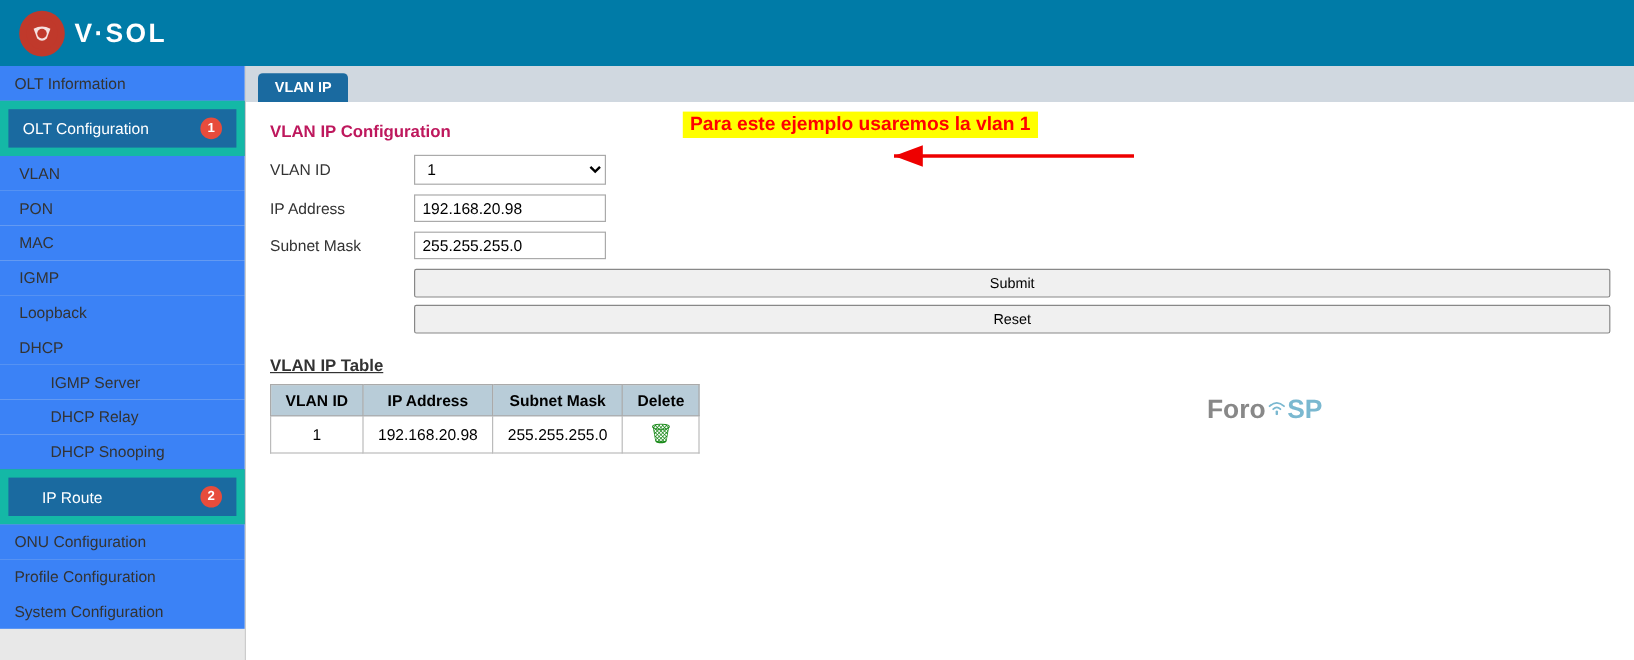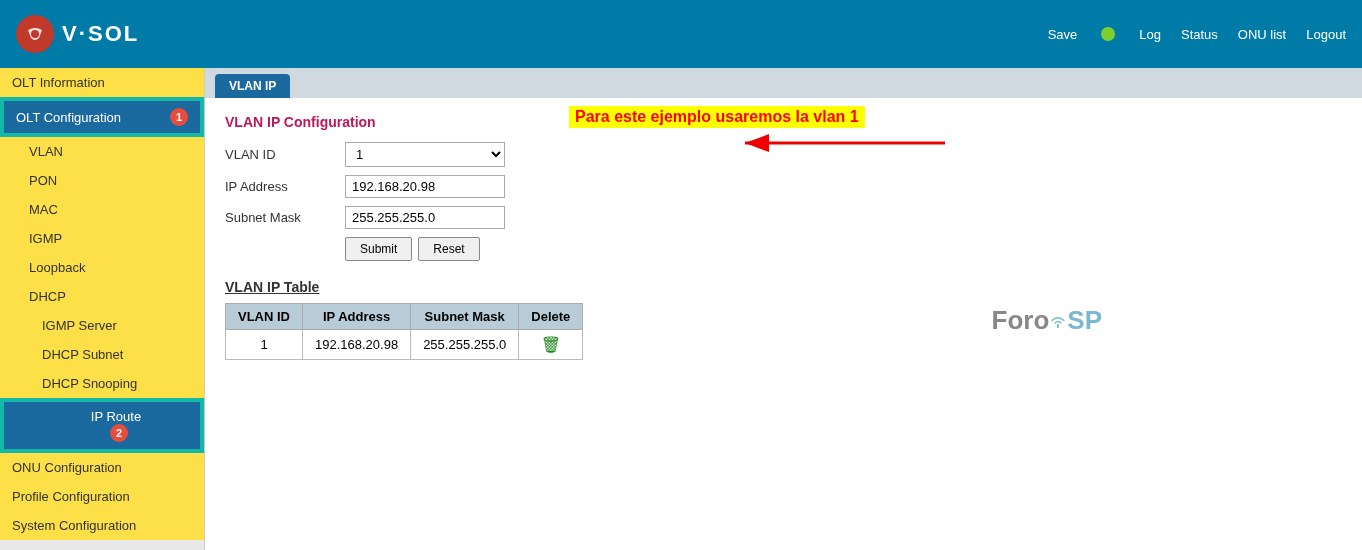--- a/index.html
+++ b/index.html
@@ -1,21 +1,21 @@
 <!DOCTYPE html>
 <html><head>
   <meta charset="utf-8">
   <style>
     * { box-sizing: border-box; margin: 0; padding: 0; }
     body { font-family: Arial, sans-serif; font-size: 13px; background: #f0f0f0; }
 
     
     .header {
       background: #007ba7;
-      height: 68px;
+      height: 55px;
       display: flex;
       align-items: center;
       justify-content: space-between;
       padding: 16px 16px;
     }
     .logo-area {
       display: flex;
       align-items: center;
       gap: 8px;
     }
@@ -66,33 +66,33 @@
       background: #e8e8e8;
       border-right: 1px solid #ccc;
       overflow-y: auto;
       flex-shrink: 0;
     }
     .sidebar-item {
       padding: 7px 12px;
       cursor: pointer;
       font-size: 13px;
       color: #333;
-      background: #fde047;
+      background: #3b82f6;
     }
     .sidebar-item.active {
       background: #1a6aa0;
       color: white;
     }
     .sidebar-item.highlighted {
-      border: 4px solid #14b8a6;
+      border: 7px solid #14b8a6;
       background: #1a6aa0;
       color: white;
     }
     .sidebar-item.sub {
-      padding-left: 29px;
+      padding-left: 16px;
     }
     .sidebar-badge {
       display: inline-flex;
       align-items: center;
       justify-content: center;
       background: #e74c3c;
       color: white;
       border-radius: 50%;
       width: 18px; height: 18px;
       font-size: 11px;
@@ -178,20 +178,21 @@
       font-size: 13px;
       background: white;
       appearance: auto;
     }
 
     .btn-row {
       margin-top: 6px;
       margin-left: 120px;
       display: flex;
       gap: 6px;
+      flex-direction: column;
     }
     .btn {
       padding: 4px 14px;
       font-size: 12px;
       border: 1px solid #888;
       cursor: pointer;
       background: #f0f0f0;
       border-radius: 2px;
     }
 
@@ -226,21 +227,21 @@
       font-size: 16px;
       cursor: pointer;
     }
 
     
     .watermark {
       position: absolute;
       bottom: 40px;
       right: 260px;
       color: #b0b8c0;
-      font-size: 26px;
+      font-size: 22px;
       font-weight: bold;
       pointer-events: none;
       display: flex;
       align-items: flex-end;
       gap: 0;
     }
     .watermark-foro { color: #888; }
     .watermark-isp { color: #7ab8d0; }
     .watermark-wifi {
       font-size: 18px;
@@ -255,30 +256,20 @@
   <div class="logo-area">
     <div class="logo-circle">
       <svg width="28" height="28" viewBox="0 0 28 28">
         <circle cx="14" cy="14" r="13" fill="#c0392b"></circle>
         <path d="M7 10 Q14 6 21 10 L18 18 Q14 22 10 18 Z" fill="white" opacity="0.85"></path>
         <circle cx="14" cy="14" r="4" fill="#c0392b"></circle>
       </svg>
     </div>
     <span class="logo-text">V·SOL</span>
   </div>
-  <div class="header-right">
-    <span class="header-save">Save</span>
-    <span class="status-dot"></span>
-    <nav class="header-nav">
-      <a>Log</a>
-      <a>Status</a>
-      <a>ONU list</a>
-      <a>Logout</a>
-    </nav>
-  </div>
 </div>
 
 <div class="layout">
 
   <div class="sidebar">
 
     <div class="sidebar-item">
       <span>OLT Information</span>
     </div>
 
@@ -301,27 +292,27 @@
     <div class="sidebar-item sub">
       <span>Loopback</span>
     </div>
     <div class="sidebar-item sub">
       <span>DHCP</span>
     </div>
     <div class="sidebar-item sub" style="padding-left:42px;">
       <span>IGMP Server</span>
     </div>
     <div class="sidebar-item sub" style="padding-left:42px;">
-      <span>DHCP Subnet</span>
+      <span>DHCP Relay</span>
     </div>
     <div class="sidebar-item sub" style="padding-left:42px;">
       <span>DHCP Snooping</span>
     </div>
 
-    <div class="sidebar-item active highlighted" style="display:flex;align-items:center;justify-content:space-between;padding-left:40px;flex-direction:column;">
+    <div class="sidebar-item active highlighted" style="display:flex;align-items:center;justify-content:space-between;padding-left:28px;">
       <span>IP Route</span>
       <span class="sidebar-badge">2</span>
     </div>
     <div class="sidebar-item">
       <span>ONU Configuration</span>
     </div>
     <div class="sidebar-item">
       <span>Profile Configuration</span>
     </div>
     <div class="sidebar-item">

